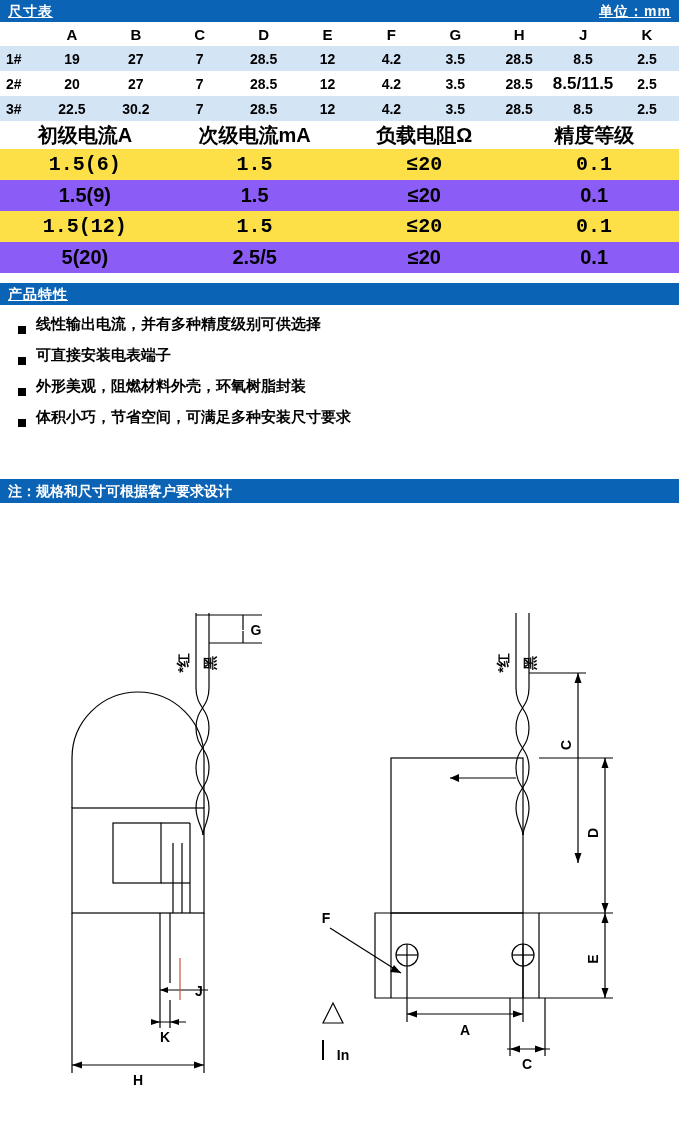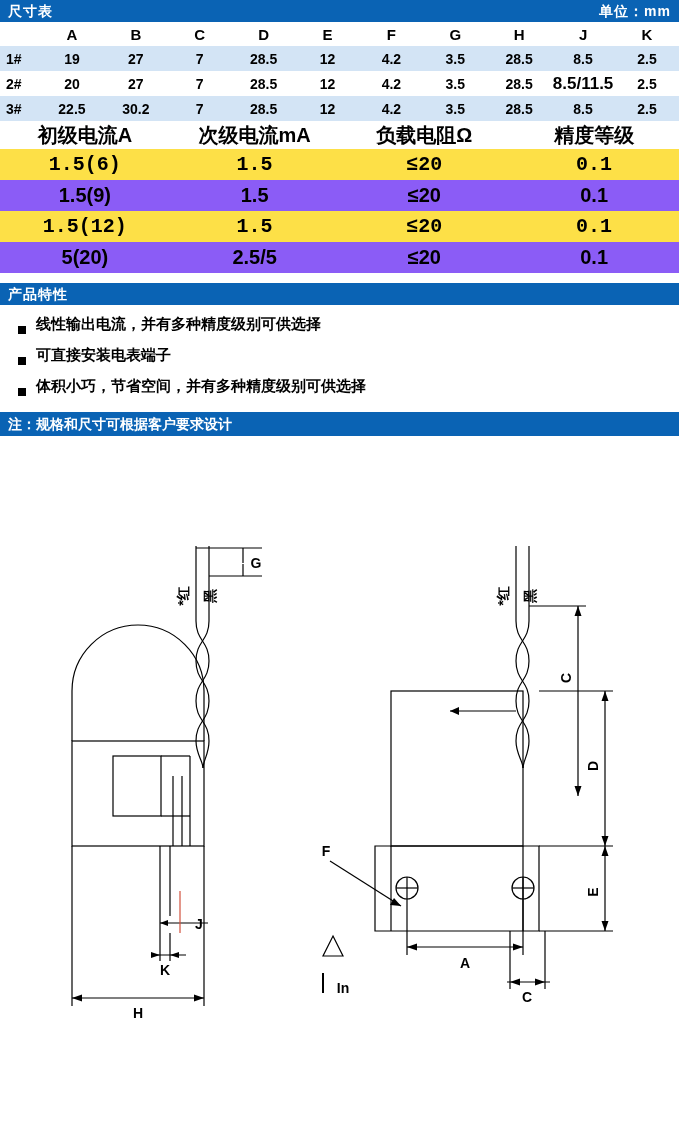--- a/index.html
+++ b/index.html
@@ -27,20 +27,21 @@
     color: #ffffff;
     font-size: 14px;
     font-weight: bold;
     height: 22px;
     line-height: 22px;
     display: flex;
     align-items: center;
     justify-content: space-between;
     padding: 0 8px;
     box-sizing: border-box;
+    text-decoration: underline;
   }
   .band .band-left { letter-spacing: 1px; }
   .band .band-right { letter-spacing: 1px; }
 
   table {
     border-collapse: collapse;
     width: 679px;
     table-layout: fixed;
   }
   td, th {
@@ -83,20 +84,21 @@
   }
   .note-band {
     background: #0a63b4;
     color: #ffffff;
     font-size: 14px;
     font-weight: bold;
     height: 24px;
     line-height: 24px;
     padding: 0 8px;
     box-sizing: border-box;
+    margin-top: 36px;
   }
 
   
   .drawing {
     position: relative;
     width: 679px;
     height: 610px;
   }
   .drawing svg { display: block; }
 </style>
@@ -230,21 +232,25 @@
     <div class="feature">
       <span class="bullet"></span>
       <span>线性输出电流，并有多种精度级别可供选择</span>
     </div>
     <div class="feature">
       <span class="bullet"></span>
       <span>可直接安装电表端子</span>
     </div>
     <div class="feature">
       <span class="bullet"></span>
-      <span>体积小巧，节省空间，并有多种精度级别可供选择</span>
+      <span>外形美观，阻燃材料外壳，环氧树脂封装</span>
+    </div>
+    <div class="feature">
+      <span class="bullet"></span>
+      <span>体积小巧，节省空间，可满足多种安装尺寸要求</span>
     </div>
   </div>
 
   <div class="note-band">注：规格和尺寸可根据客户要求设计</div>
 
   <div class="drawing">
     <svg width="679" height="610" viewBox="0 0 679 610">
       <g stroke="#000" fill="none" stroke-width="1.2">
 
         <line x1="196" y1="110" x2="196" y2="185"></line>

